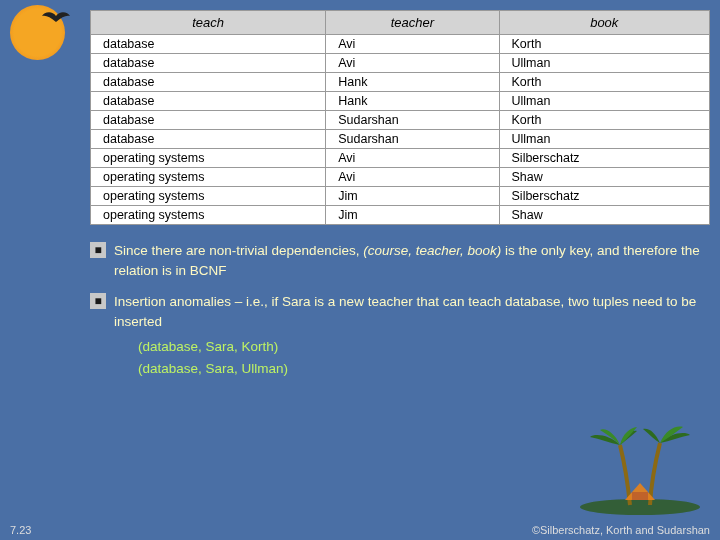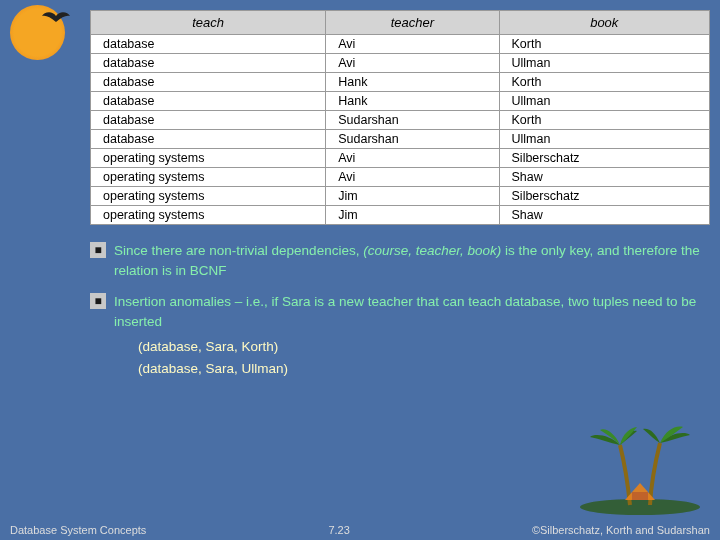--- a/index.html
+++ b/index.html
@@ -106,34 +106,34 @@
       width: 16px;
       height: 16px;
       display: flex;
       align-items: center;
       justify-content: center;
       font-size: 12px;
     }
 
     .bullet-text {
       font-size: 13.5px;
-      color: #86efac;
+      color: #fef9c3;
       line-height: 1.5;
       background-color: #4a6fa5;
     }
 
     .bullet-text span.italic {
       font-style: italic;
     }
 
     .indented-text {
       margin-left: 24px;
       margin-top: 4px;
       font-size: 13.5px;
-      color: #fef9c3;
+      color: #bef264;
       line-height: 1.6;
     }
 
     
     .footer {
       position: absolute;
       bottom: 4px;
       left: 0;
       right: 0;
       display: flex;
@@ -269,18 +269,17 @@
       <path d="M85 18 C95 8, 110 6, 115 10 C105 12, 95 16, 85 18Z" fill="#2d6b1f"></path>
       <path d="M85 18 C90 6, 100 0, 108 2 C100 8, 93 13, 85 18Z" fill="#3a8a28"></path>
       <path d="M85 18 C80 8, 75 3, 68 4 C75 10, 80 15, 85 18Z" fill="#2d6b1f"></path>
 
       <polygon points="50,75 65,58 80,75" fill="#e8821a" opacity="0.9"></polygon>
       <rect x="57" y="67" width="16" height="8" fill="#c0622a"></rect>
     </svg>
   </div>
 
   <div class="footer">
-    <span>Database System Concepts</span>
     <span>7.23</span>
     <span>©Silberschatz, Korth and Sudarshan</span>
   </div>
 
 </div>
 
 </body></html>

